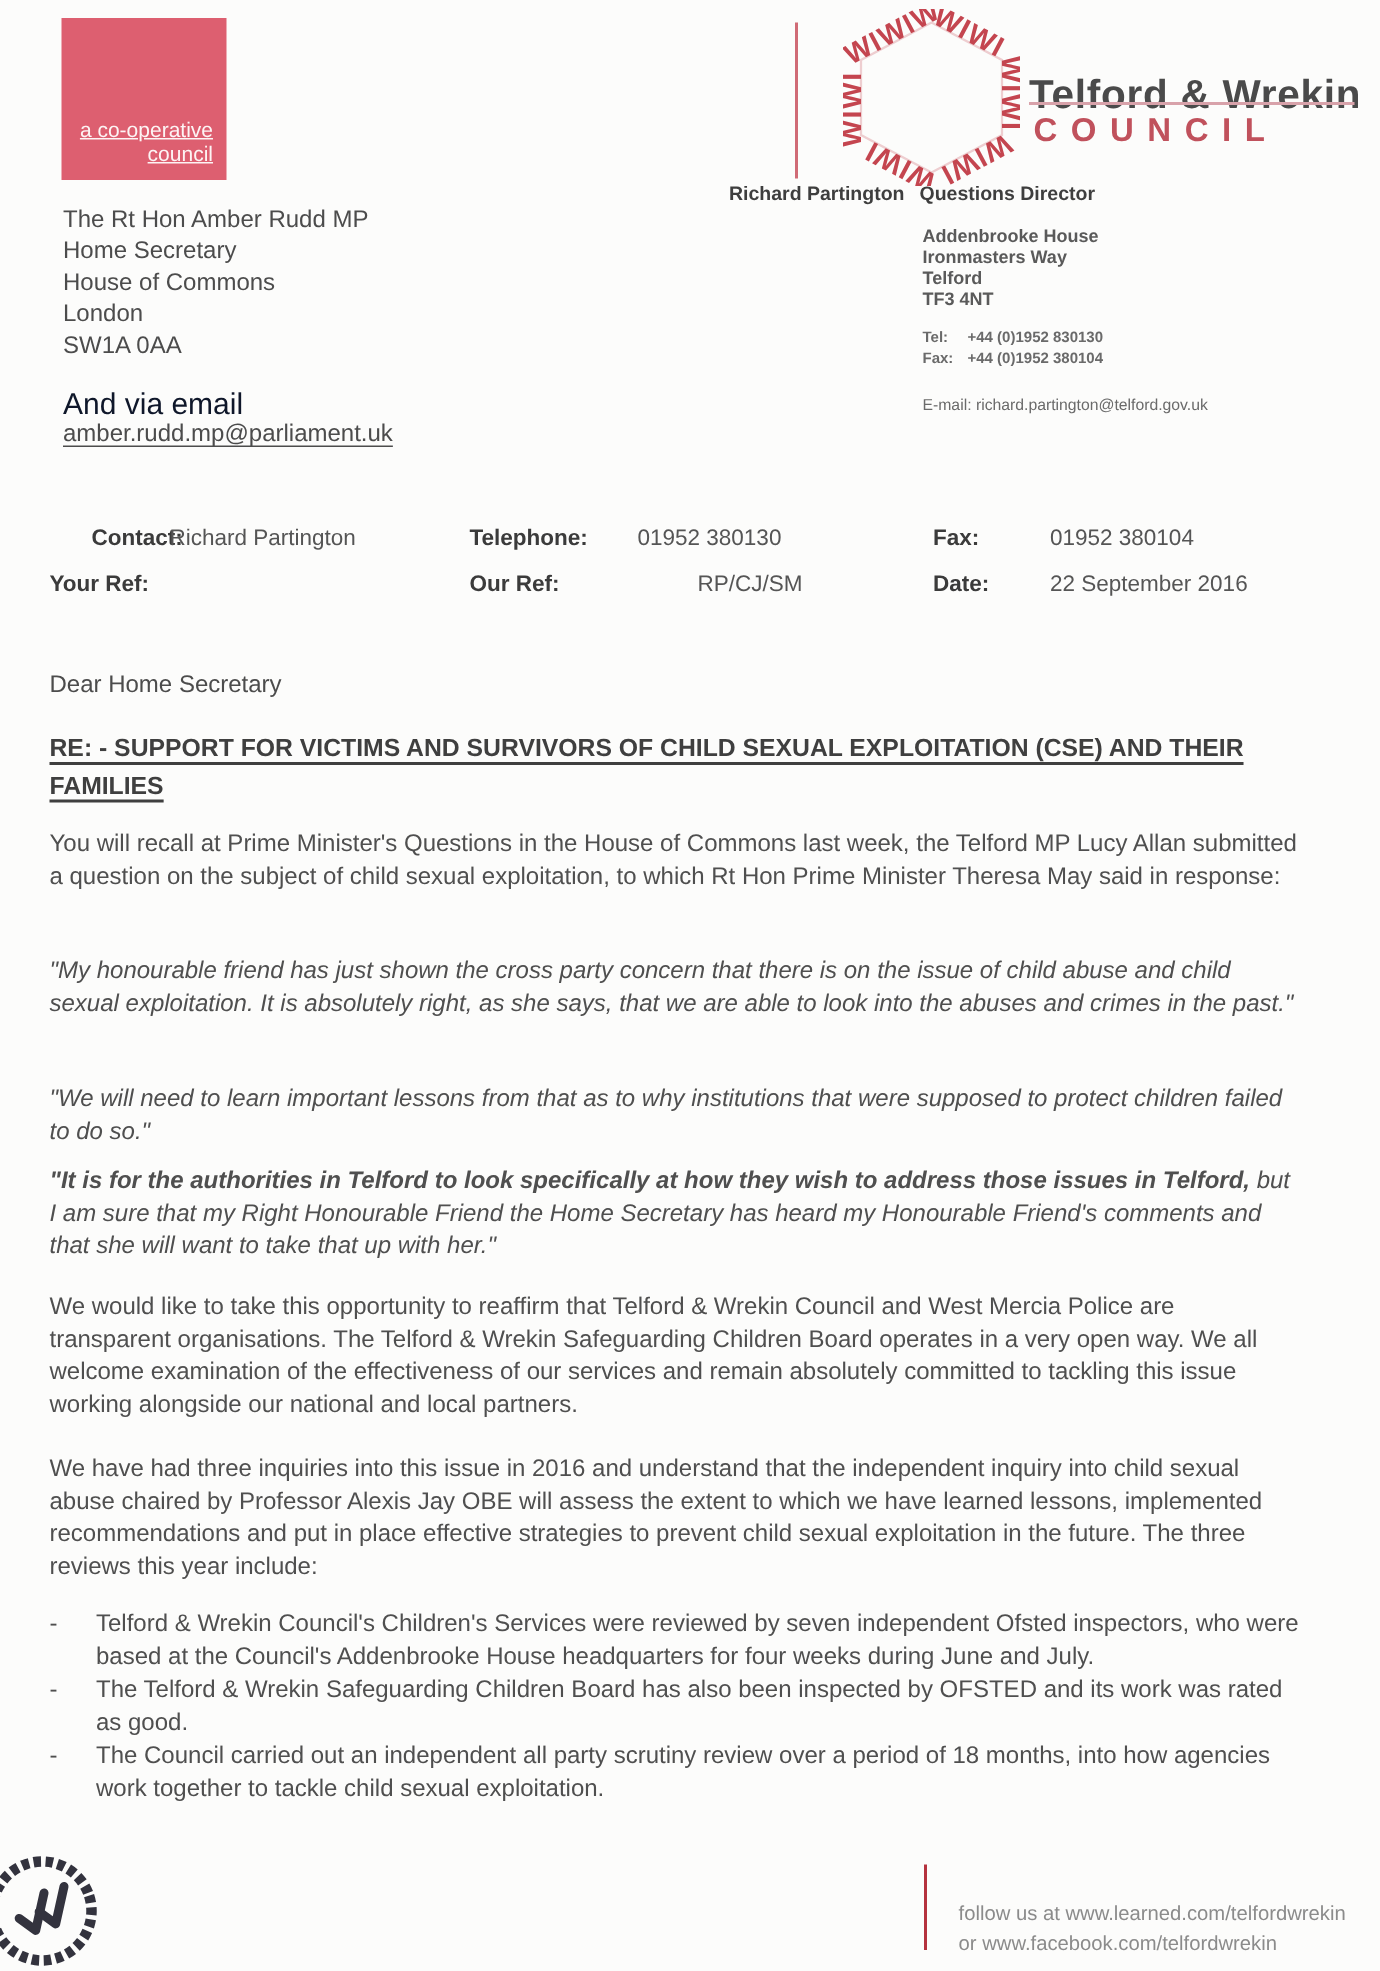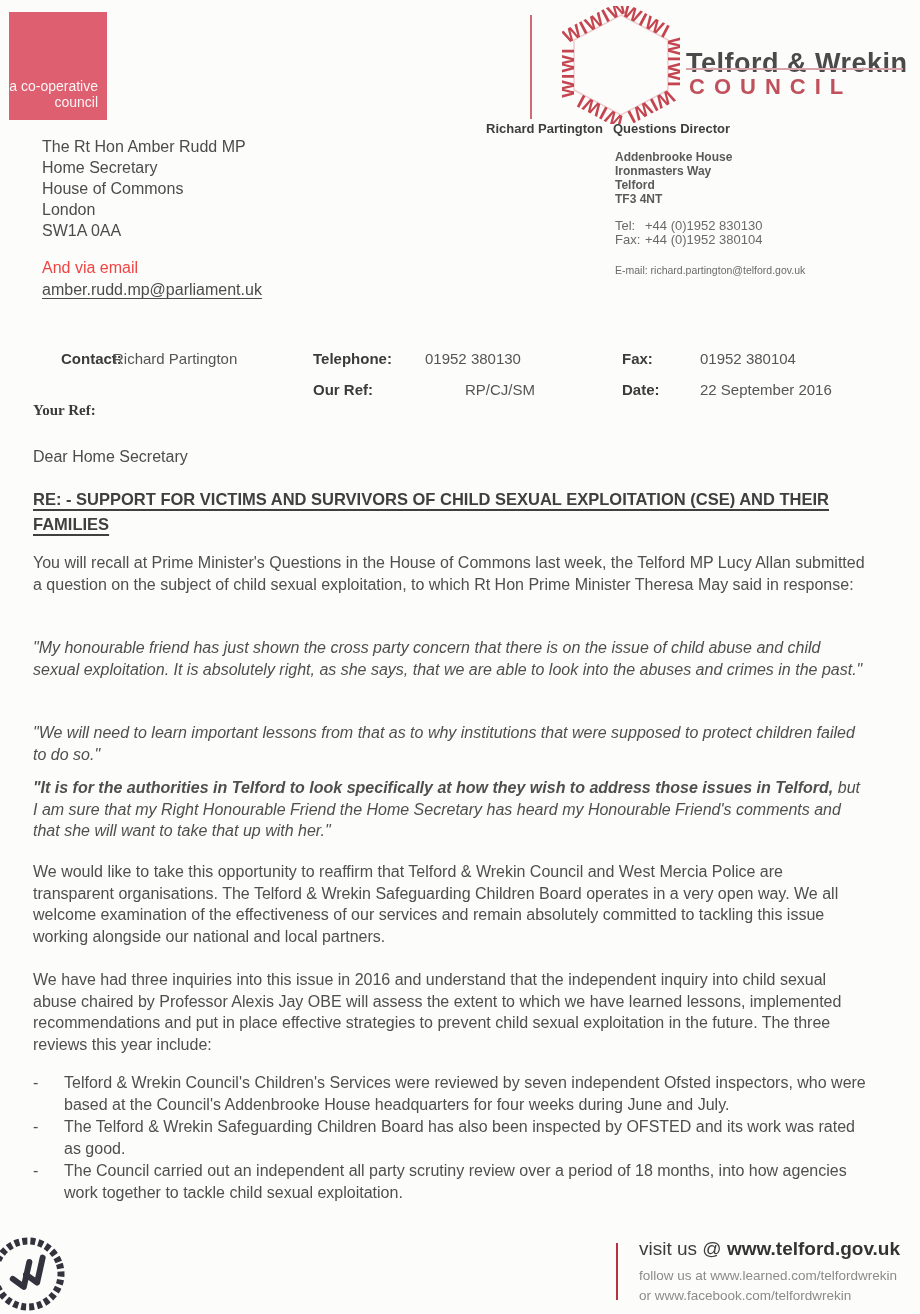--- a/index.html
+++ b/index.html
@@ -11,32 +11,32 @@
   }
   .abs{position:absolute;}
 
   
   .coop{background:#dd5f70;color:#fdf4f4;text-align:right;
         display:flex;flex-direction:column;justify-content:flex-end;
         padding:0 9px 10px 0;box-sizing:border-box;font-size:14px;line-height:16px;}
 
   
   .recipient div{font-size:16px;line-height:21px;color:#4c4c4c;}
-  .via-label{font-size:16px;color:#ef4444;}
+  .via-label{font-size:20px;color:#0f172a;}
   .via-addr{font-size:16px;color:#4c4c4c;text-decoration:underline;text-underline-offset:3px;}
 
   
   .brand-name{font-size:27px;font-weight:bold;color:#4a4a4a;letter-spacing:.5px;}
   .brand-rule{background:#d8a2aa;height:2px;}
   .brand-council{font-size:22px;font-weight:bold;color:#c0515c;letter-spacing:9px;}
   .vline{background:#d06b76;width:2px;}
 
   .director{font-size:13px;font-weight:bold;color:#3e3e3e;}
   .office div{font-size:12px;font-weight:bold;color:#5a5a5a;line-height:14px;}
-  .telfax{font-size:13px;color:#6a6a6a;line-height:14px;}
+  .telfax{font-size:10px;color:#6a6a6a;line-height:14px;font-weight:bold;}
   .telfax .lbl{display:inline-block;width:30px;}
   .mailrow{font-size:10.5px;color:#6a6a6a;}
 
   
   .ref-lbl{font-size:15px;font-weight:bold;color:#3b3b3b;}
   .ref-val{font-size:15px;color:#555;}
 
   .salut{font-size:16px;color:#4c4c4c;}
   .subject{font-size:16.5px;font-weight:bold;color:#3f3f3f;line-height:25px;
            text-decoration:underline;text-underline-offset:4px;text-decoration-thickness:1.5px;
@@ -53,21 +53,21 @@
   .f-vline{background:#b5323e;width:2px;}
   .visit{font-size:19px;color:#3d3d3d;}
   .visit .url{font-weight:bold;color:#333;}
   .follow{font-size:13.5px;color:#8b8b8b;line-height:20px;}
 </style>
 </head>
 <body>
 
 <div class="page">
 
-  <div class="abs coop" style="left:9px;top:12px;width:98px;height:108px;">
+  <div class="abs coop" style="left:41px;top:12px;width:110px;height:108px;text-decoration:underline;">
     <div>a co-operative</div>
     <div>council</div>
   </div>
 
   <div class="abs recipient" style="left:42px;top:136px;">
     <div>The Rt Hon Amber Rudd MP</div>
     <div>Home Secretary</div>
     <div>House of Commons</div>
     <div>London</div>
     <div>SW1A 0AA</div>
@@ -109,21 +109,21 @@
     <span>richard.partington@telford.gov.uk</span>
   </div>
 
   <div class="abs ref-lbl" style="left:33px;top:350px;margin-left:28px;">Contact:</div>
   <div class="abs ref-val" style="left:113px;top:350px;">Richard Partington</div>
   <div class="abs ref-lbl" style="left:313px;top:350px;">Telephone:</div>
   <div class="abs ref-val" style="left:425px;top:350px;">01952 380130</div>
   <div class="abs ref-lbl" style="left:622px;top:350px;">Fax:</div>
   <div class="abs ref-val" style="left:700px;top:350px;">01952 380104</div>
 
-  <div class="abs ref-lbl" style="left:33px;top:402px;font-family:Liberation Serif, serif;">Your Ref:</div>
+  <div class="abs ref-lbl" style="left:33px;top:381px;">Your Ref:</div>
   <div class="abs ref-val" style="left:113px;top:381px;"></div>
   <div class="abs ref-lbl" style="left:313px;top:381px;">Our Ref:</div>
   <div class="abs ref-val" style="left:425px;top:381px;margin-left:40px;">RP/CJ/SM</div>
   <div class="abs ref-lbl" style="left:622px;top:381px;">Date:</div>
   <div class="abs ref-val" style="left:700px;top:381px;">22 September 2016</div>
 
   <div class="abs salut" style="left:33px;top:448px;">Dear Home Secretary</div>
 
   <div class="abs subject" style="left:33px;top:487px;">RE: - SUPPORT FOR VICTIMS AND SURVIVORS OF CHILD SEXUAL EXPLOITATION (CSE) AND THEIR FAMILIES</div>
 
@@ -161,19 +161,16 @@
       <g transform="rotate(-18 44 40)">
         <circle cx="44" cy="40" r="33" fill="none" stroke="#33333e" stroke-width="7" stroke-dasharray="5 3"></circle>
         <path d="M28,40 l8,11 l13,-22" fill="none" stroke="#33333e" stroke-width="6" stroke-linecap="round" stroke-linejoin="round"></path>
         <path d="M42,40 l8,11 l13,-22" fill="none" stroke="#33333e" stroke-width="6" stroke-linecap="round" stroke-linejoin="round"></path>
       </g>
     </svg>
   </div>
 
   <div class="abs f-vline" style="left:616px;top:1243px;height:57px;"></div>
 
-  <div class="abs visit" style="left:639px;top:1238px;">
-    <span>visit us @ </span><span class="url">www.telford.gov.uk</span>
-  </div>
   <div class="abs follow" style="left:639px;top:1266px;">follow us at www.learned.com/telfordwrekin</div>
   <div class="abs follow" style="left:639px;top:1286px;">or www.facebook.com/telfordwrekin</div>
 
 </div>
 
 </body></html>

